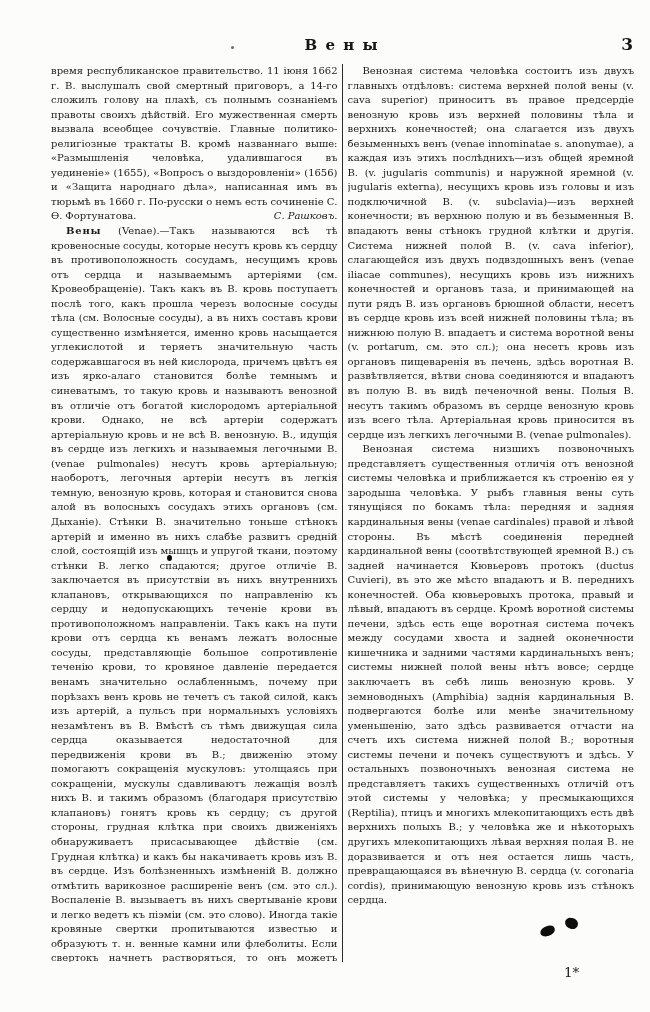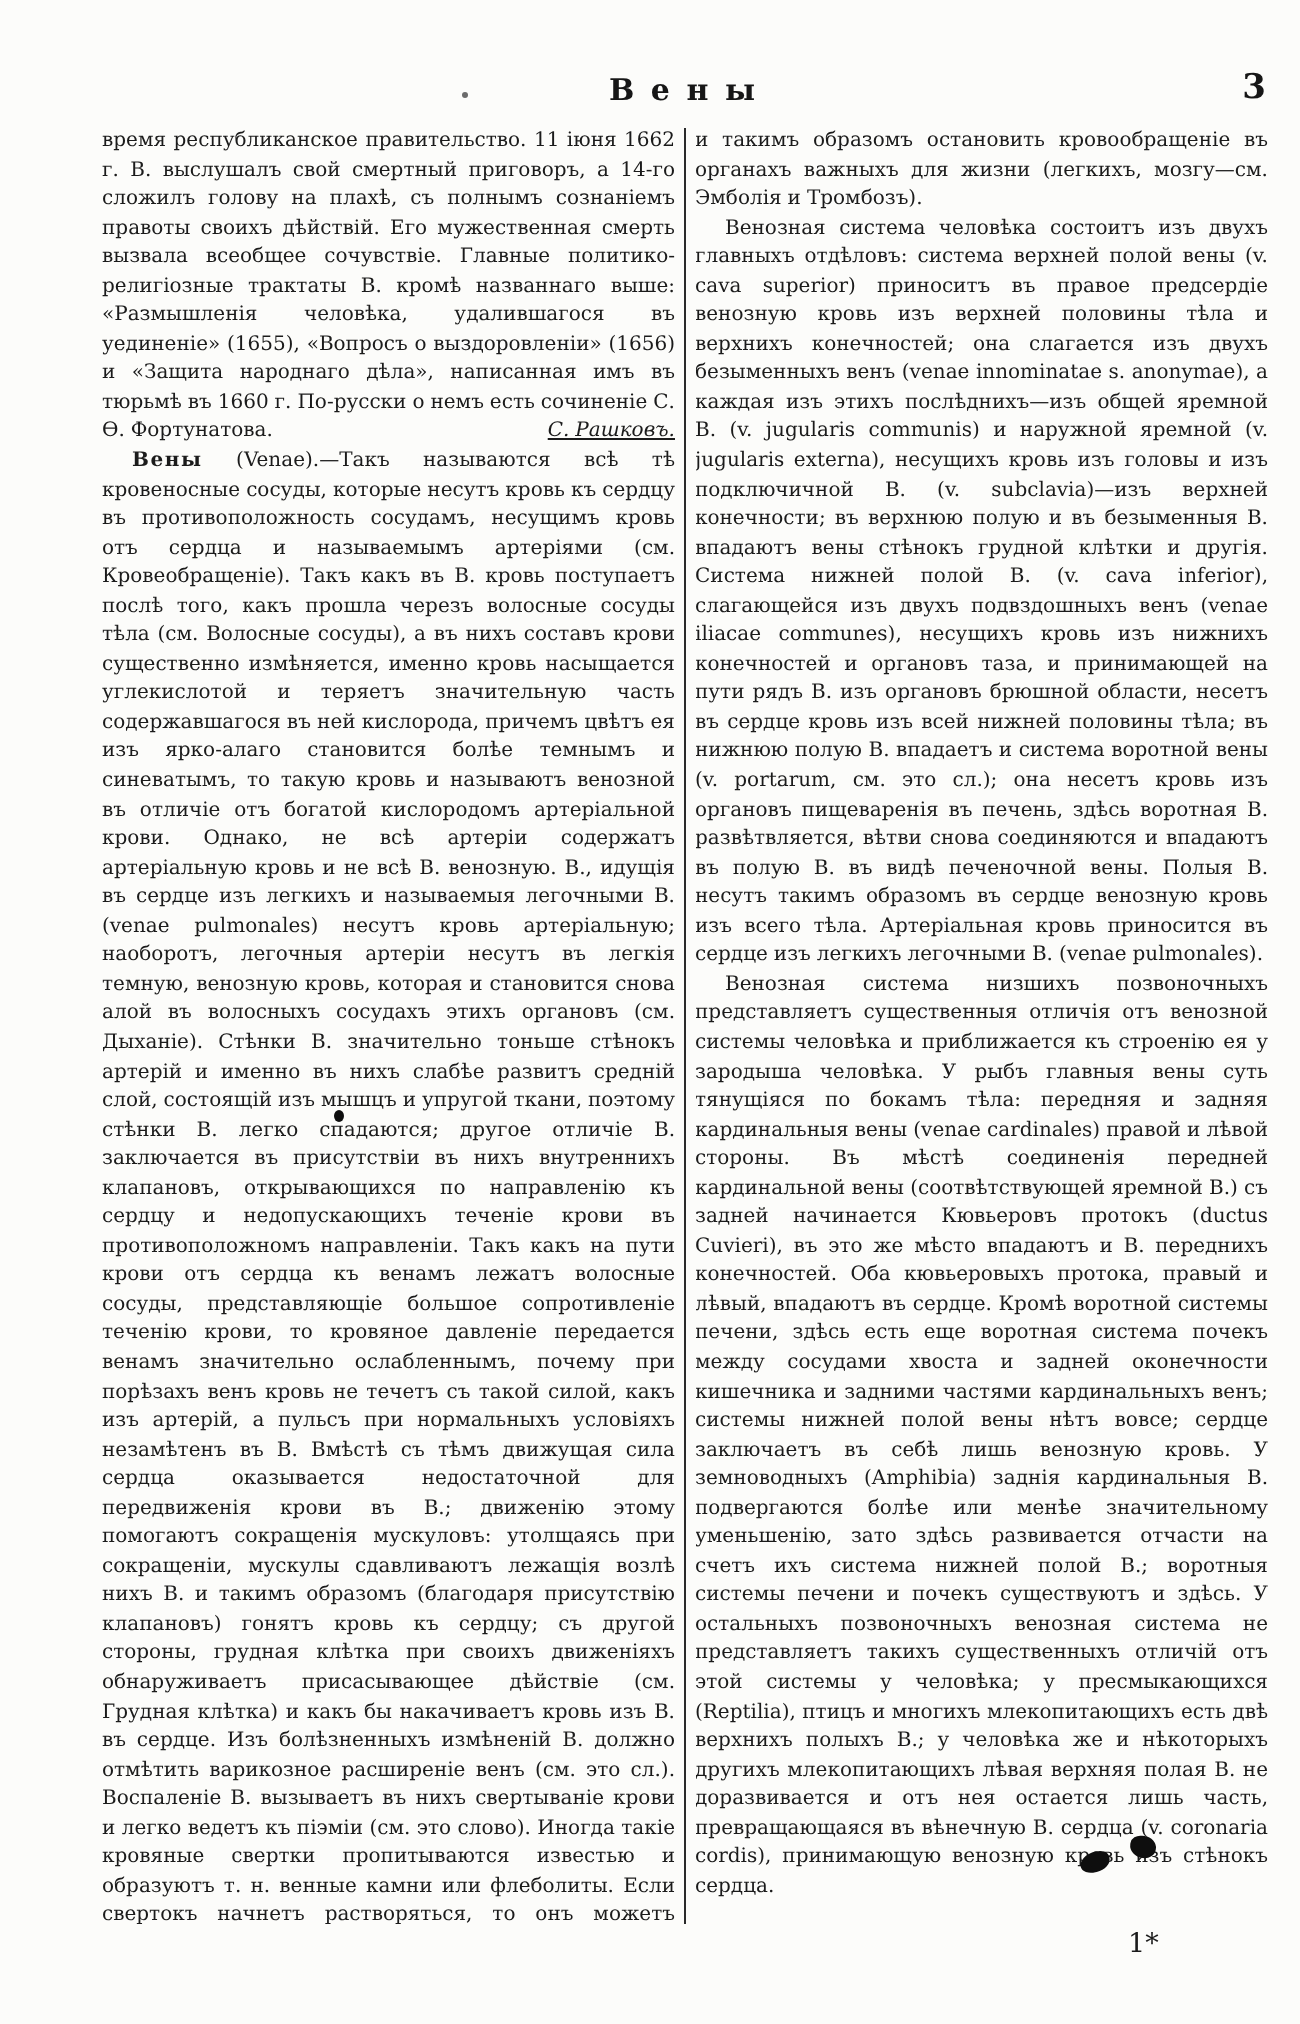--- a/index.html
+++ b/index.html
@@ -66,21 +66,20 @@
   p { text-indent: 0; }
   p.indent { text-indent: 15px; }
   .headword {
     font-weight: bold;
     letter-spacing: 0.08em;
   }
   .signature {
     float: right;
     font-style: italic;
     margin-left: 14px;
-    text-decoration: underline;
   }
   
   .footer-mark {
     position: absolute;
     left: 548px; top: 964px;
     font-size: 13.5px;
     color: #1b1b1b;
   }
   
   .blot { position: absolute; background: #0e0e0e; }
@@ -119,21 +118,20 @@
   <div class="columns">
 
     <div class="col">
       <p><span>время республиканское правительство. 11 іюня 1662 г. В. выслушалъ свой смертный приговоръ, а 14-го сложилъ голову на плахѣ, съ полнымъ сознаніемъ правоты своихъ дѣйствій. Его мужественная смерть вызвала всеобщее сочувствіе. Главные политико-религіозные трактаты В. кромѣ названнаго выше: «Размышленія человѣка, удалившагося въ уединеніе» (1655), «Вопросъ о выздоровленіи» (1656) и «Защита народнаго дѣла», написанная имъ въ тюрьмѣ въ 1660 г. По-русски о немъ есть сочиненіе С. Ѳ. Фортунатова.</span><span class="signature">С. Рашковъ.</span></p>
       <p class="indent"><span class="headword">Вены</span><span> (Venae).—Такъ называются всѣ тѣ кровеносные сосуды, которые несутъ кровь къ сердцу въ противоположность сосудамъ, несущимъ кровь отъ сердца и называемымъ артеріями (см. Кровеобращеніе). Такъ какъ въ В. кровь поступаетъ послѣ того, какъ прошла черезъ волосные сосуды тѣла (см. Волосные сосуды), а въ нихъ составъ крови существенно измѣняется, именно кровь насыщается углекислотой и теряетъ значительную часть содержавшагося въ ней кислорода, причемъ цвѣтъ ея изъ ярко-алаго становится болѣе темнымъ и синеватымъ, то такую кровь и называютъ венозной въ отличіе отъ богатой кислородомъ артеріальной крови. Однако, не всѣ артеріи содержатъ артеріальную кровь и не всѣ В. венозную. В., идущія въ сердце изъ легкихъ и называемыя легочными В. (venae pulmonales) несутъ кровь артеріальную; наоборотъ, легочныя артеріи несутъ въ легкія темную, венозную кровь, которая и становится снова алой въ волосныхъ сосудахъ этихъ органовъ (см. Дыханіе). Стѣнки В. значительно тоньше стѣнокъ артерій и именно въ нихъ слабѣе развитъ средній слой, состоящій изъ мышцъ и упругой ткани, поэтому стѣнки В. легко спадаются; другое отличіе В. заключается въ присутствіи въ нихъ внутреннихъ клапановъ, открывающихся по направленію къ сердцу и недопускающихъ теченіе крови въ противоположномъ направленіи. Такъ какъ на пути крови отъ сердца къ венамъ лежатъ волосные сосуды, представляющіе большое сопротивленіе теченію крови, то кровяное давленіе передается венамъ значительно ослабленнымъ, почему при порѣзахъ венъ кровь не течетъ съ такой силой, какъ изъ артерій, а пульсъ при нормальныхъ условіяхъ незамѣтенъ въ В. Вмѣстѣ съ тѣмъ движущая сила сердца оказывается недостаточной для передвиженія крови въ В.; движенію этому помогаютъ сокращенія мускуловъ: утолщаясь при сокращеніи, мускулы сдавливаютъ лежащія возлѣ нихъ В. и такимъ образомъ (благодаря присутствію клапановъ) гонятъ кровь къ сердцу; съ другой стороны, грудная клѣтка при своихъ движеніяхъ обнаруживаетъ присасывающее дѣйствіе (см. Грудная клѣтка) и какъ бы накачиваетъ кровь изъ В. въ сердце. Изъ болѣзненныхъ измѣненій В. должно отмѣтить варикозное расширеніе венъ (см. это сл.). Воспаленіе В. вызываетъ въ нихъ свертываніе крови и легко ведетъ къ піэміи (см. это слово). Иногда такіе кровяные свертки пропитываются известью и образуютъ т. н. венные камни или флеболиты. Если свертокъ начнетъ растворяться, то онъ можетъ попасть въ сердце, а изъ него въ артеріи</span></p>
     </div>
 
     <div class="col-divider"></div>
 
     <div class="col">
-      <p><span>и такимъ образомъ остановить кровообращеніе въ органахъ важныхъ для жизни (легкихъ, мозгу—см. Эмболія и Тромбозъ).</span></p>
       <p class="indent"><span>Венозная система человѣка состоитъ изъ двухъ главныхъ отдѣловъ: система верхней полой вены (v. cava superior) приноситъ въ правое предсердіе венозную кровь изъ верхней половины тѣла и верхнихъ конечностей; она слагается изъ двухъ безыменныхъ венъ (venae innominatae s. anonymae), а каждая изъ этихъ послѣднихъ—изъ общей яремной В. (v. jugularis communis) и наружной яремной (v. jugularis externa), несущихъ кровь изъ головы и изъ подключичной В. (v. subclavia)—изъ верхней конечности; въ верхнюю полую и въ безыменныя В. впадаютъ вены стѣнокъ грудной клѣтки и другія. Система нижней полой В. (v. cava inferior), слагающейся изъ двухъ подвздошныхъ венъ (venae iliacae communes), несущихъ кровь изъ нижнихъ конечностей и органовъ таза, и принимающей на пути рядъ В. изъ органовъ брюшной области, несетъ въ сердце кровь изъ всей нижней половины тѣла; въ нижнюю полую В. впадаетъ и система воротной вены (v. portarum, см. это сл.); она несетъ кровь изъ органовъ пищеваренія въ печень, здѣсь воротная В. развѣтвляется, вѣтви снова соединяются и впадаютъ въ полую В. въ видѣ печеночной вены. Полыя В. несутъ такимъ образомъ въ сердце венозную кровь изъ всего тѣла. Артеріальная кровь приносится въ сердце изъ легкихъ легочными В. (venae pulmonales).</span></p>
       <p class="indent"><span>Венозная система низшихъ позвоночныхъ представляетъ существенныя отличія отъ венозной системы человѣка и приближается къ строенію ея у зародыша человѣка. У рыбъ главныя вены суть тянущіяся по бокамъ тѣла: передняя и задняя кардинальныя вены (venae cardinales) правой и лѣвой стороны. Въ мѣстѣ соединенія передней кардинальной вены (соотвѣтствующей яремной В.) съ задней начинается Кювьеровъ протокъ (ductus Cuvieri), въ это же мѣсто впадаютъ и В. переднихъ конечностей. Оба кювьеровыхъ протока, правый и лѣвый, впадаютъ въ сердце. Кромѣ воротной системы печени, здѣсь есть еще воротная система почекъ между сосудами хвоста и задней оконечности кишечника и задними частями кардинальныхъ венъ; системы нижней полой вены нѣтъ вовсе; сердце заключаетъ въ себѣ лишь венозную кровь. У земноводныхъ (Amphibia) заднія кардинальныя В. подвергаются болѣе или менѣе значительному уменьшенію, зато здѣсь развивается отчасти на счетъ ихъ система нижней полой В.; воротныя системы печени и почекъ существуютъ и здѣсь. У остальныхъ позвоночныхъ венозная система не представляетъ такихъ существенныхъ отличій отъ этой системы у человѣка; у пресмыкающихся (Reptilia), птицъ и многихъ млекопитающихъ есть двѣ верхнихъ полыхъ В.; у человѣка же и нѣкоторыхъ другихъ млекопитающихъ лѣвая верхняя полая В. не доразвивается и отъ нея остается лишь часть, превращающаяся въ вѣнечную В. сердца (v. coronaria cordis), принимающую венозную кровь изъ стѣнокъ сердца.</span></p>
 
     </div>
 
   </div>
 
   <div class="blot blot-1"></div>
   <div class="blot blot-2"></div>
   <div class="blot blot-3"></div>

